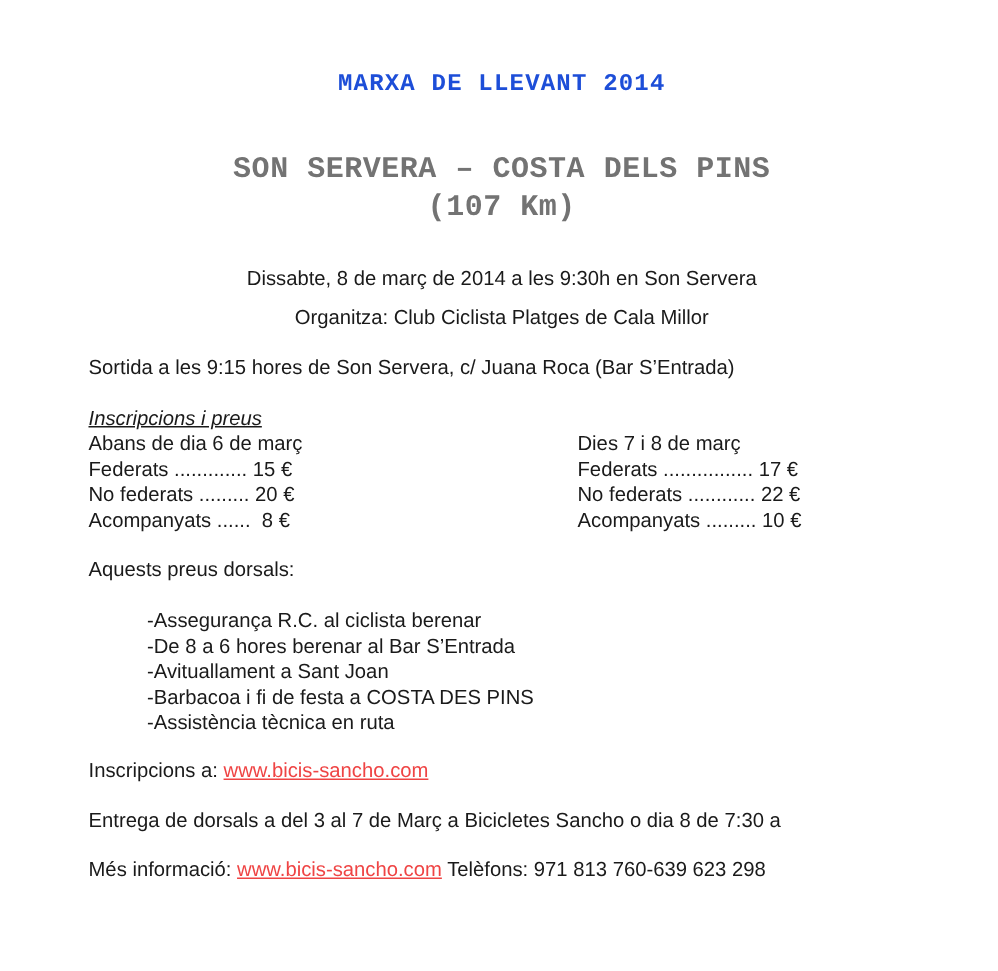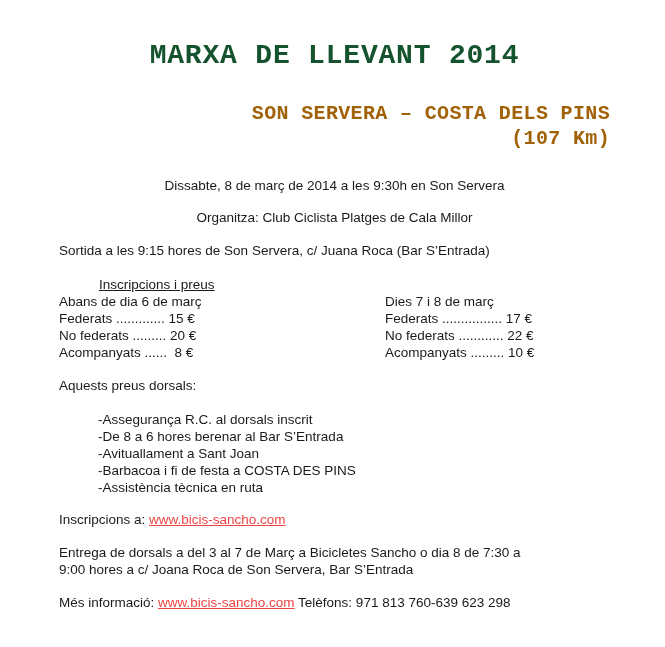--- a/index.html
+++ b/index.html
@@ -14,44 +14,44 @@
     overflow: hidden;
   }
   .page {
     width: 665px;
     height: 647px;
     padding: 42px 55px 0 59px;
   }
   .title {
     font-family: "Liberation Mono", "DejaVu Sans Mono", monospace;
     font-weight: bold;
-    font-size: 28px;
+    font-size: 16px;
     line-height: 28px;
     letter-spacing: 0.8px;
-    color: #14532d;
+    color: #1d4ed8;
     text-align: center;
   }
   .subtitle {
     font-family: "Liberation Mono", "DejaVu Sans Mono", monospace;
     font-weight: bold;
     font-size: 20px;
     line-height: 25px;
     letter-spacing: 0.35px;
-    color: #a16207;
-    text-align: right;
+    color: #737373;
+    text-align: center;
   }
   .subtitle.first { margin-top: 31px; }
   .center { text-align: center; }
   .para { margin-top: 16px; }
-  .para-sm { margin-top: 15px; }
+  .para-sm { margin-top: 9px; }
   .date-line { margin-top: 26px; }
   .prices-heading {
     margin-top: 17px;
+    font-style: italic;
     text-decoration: underline;
-    margin-left: 40px;
   }
   .price-cols { display: flex; gap: 40px; }
   .price-col-left { width: 286px; flex: 0 0 286px; }
   .price-col-right { flex: 1; }
   .price-row, .price-header { white-space: pre; }
   .includes-list { margin-top: 17px; margin-left: 39px; }
   .include-item { white-space: pre; }
   a.link, .link {
     color: #ef4444;
     text-decoration: underline;
@@ -88,29 +88,28 @@
       <div class="price-header">Dies 7 i 8 de març</div>
       <div class="price-row">Federats ................ 17 €</div>
       <div class="price-row">No federats ............ 22 €</div>
       <div class="price-row">Acompanyats ......... 10 €</div>
     </div>
   </div>
 
   <p class="para">Aquests preus dorsals:</p>
 
   <div class="includes-list">
-    <div class="include-item">-Assegurança R.C. al dorsals inscrit</div>
+    <div class="include-item">-Assegurança R.C. al ciclista berenar</div>
     <div class="include-item">-De 8 a 6 hores berenar al Bar S’Entrada</div>
     <div class="include-item">-Avituallament a Sant Joan</div>
     <div class="include-item">-Barbacoa i fi de festa a COSTA DES PINS</div>
     <div class="include-item">-Assistència tècnica en ruta</div>
   </div>
 
   <p class="para-sm pre-wrap" style="margin-top:15px;"><span>Inscripcions a: </span><a class="link">www.bicis-sancho.com</a></p>
 
   <div class="para">
     <div>Entrega de dorsals a del 3 al 7 de Març a Bicicletes Sancho o dia 8 de 7:30 a</div>
-    <div>9:00 hores a c/ Joana Roca de Son Servera, Bar S’Entrada</div>
   </div>
 
   <p class="para pre-wrap"><span>Més informació: </span><a class="link">www.bicis-sancho.com</a><span> Telèfons: 971 813 760-639 623 298</span></p>
 
 </div>
 
 </body></html>

